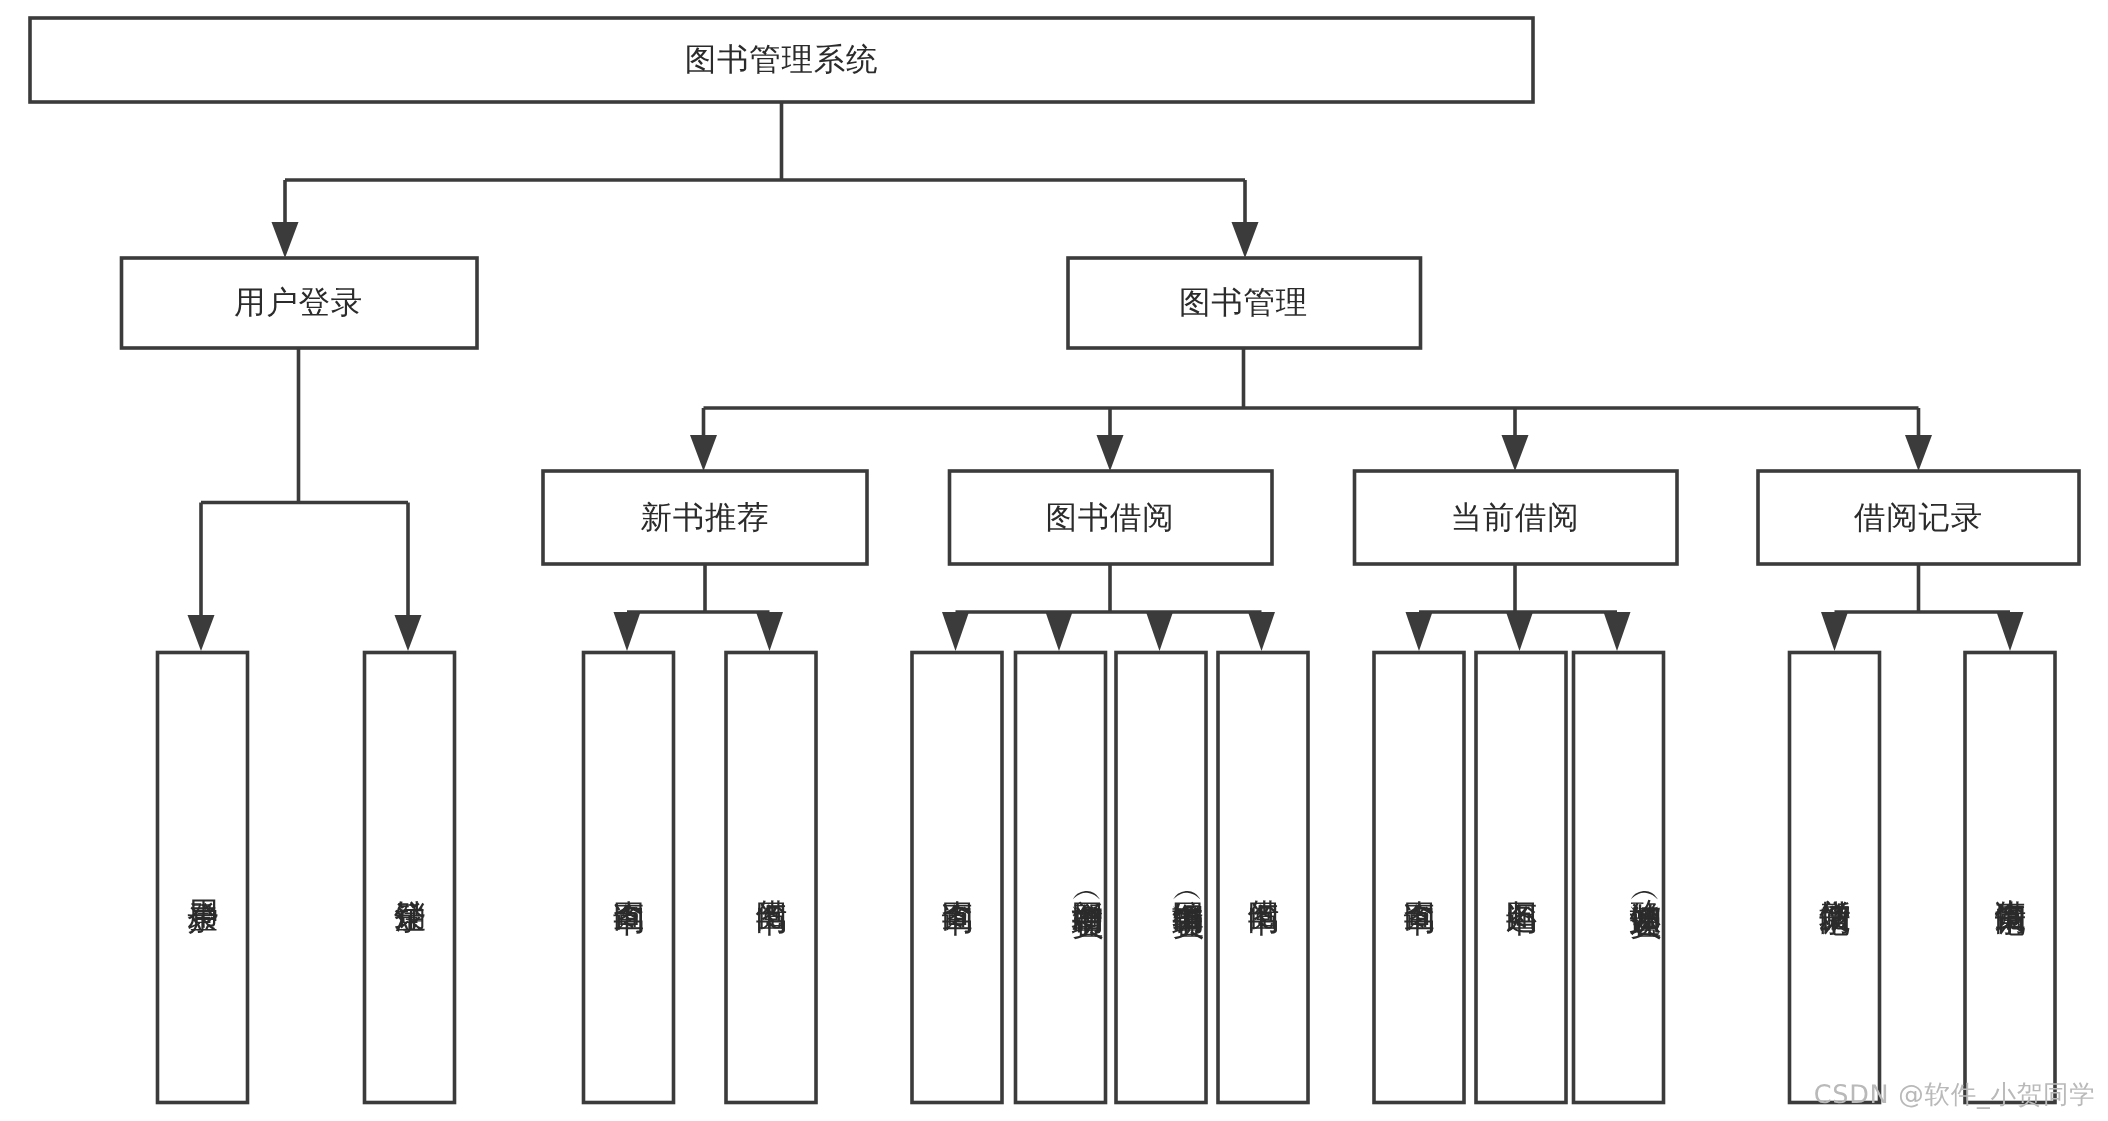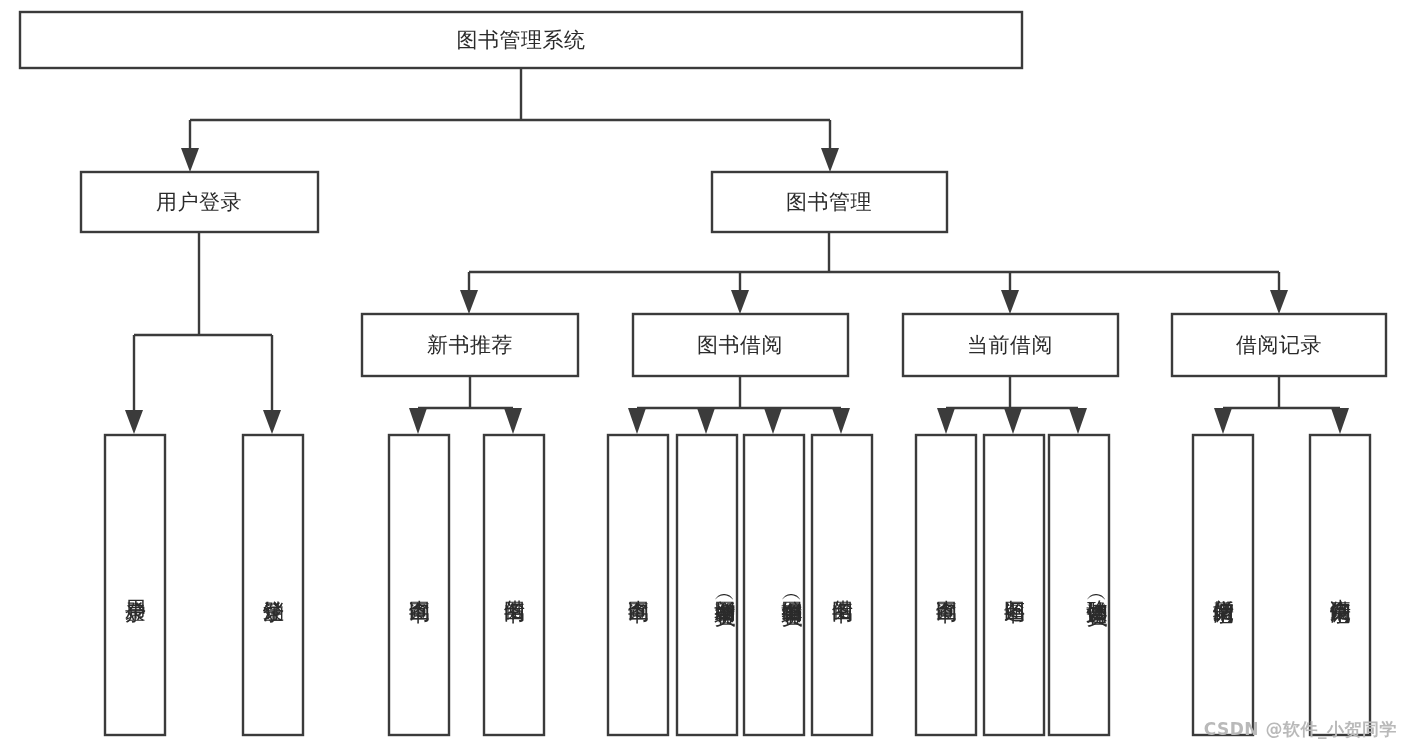--- a/index.html
+++ b/index.html
@@ -76,21 +76,20 @@
   .watermark {
     position: absolute;
     right: 8px;
     bottom: 6px;
     color: #b9b9b9;
     font-family: "DejaVu Sans", "Liberation Sans", sans-serif;
     font-size: 17px;
     letter-spacing: 0.5px;
     white-space: nowrap;
     user-select: none;
-    font-weight: bold;
   }
 </style>
 </head>
 <body>
 
 <div id="diagram-root">
 
   <svg class="diagram-canvas" viewBox="0 0 1405 747" xmlns="http://www.w3.org/2000/svg">
 
     <g>

